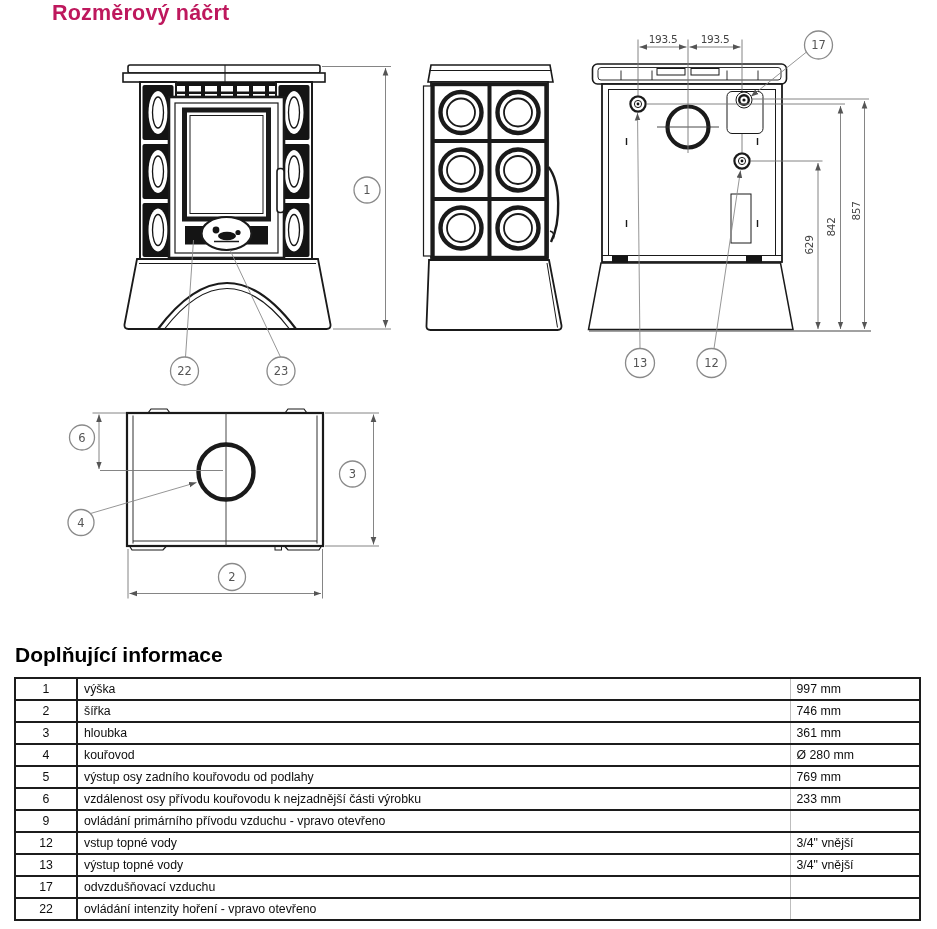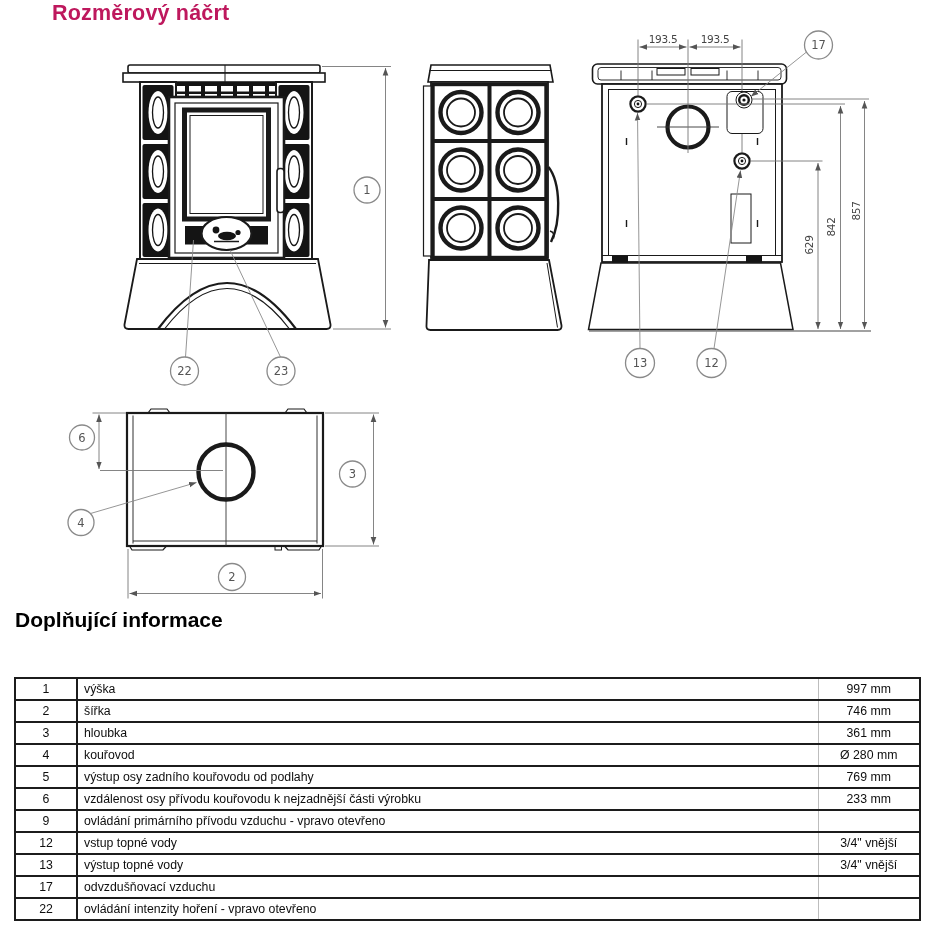--- a/index.html
+++ b/index.html
@@ -6,40 +6,40 @@
   html,body { background:#fff; }
   body {
     width:937px; height:929px; position:relative; overflow:hidden;
     font-family:"Liberation Sans", sans-serif; color:#111;
   }
   .page-title {
     position:absolute; left:15px; top:1px;
     font-size:21.5px; font-weight:700; color:#be185d; letter-spacing:0.2px;margin-left:37px;
   }
   .section-title {
-    position:absolute; left:15px; top:608px;
+    position:absolute; left:15px; top:643px;
     font-size:21px; font-weight:700; color:#000;
   }
   svg.drawing { position:absolute; left:0; top:0; }
   svg text { font-family:"DejaVu Sans", sans-serif; }
   .dimlbl { font-size:10.5px; fill:#444; letter-spacing:-0.3px; }
   .callout { font-size:11.5px; fill:#555; }
   table.info {
     position:absolute; left:14px; top:677px; width:907px;
     border-collapse:collapse; table-layout:fixed;
     font-size:12.3px; color:#0e0e0e;
     border:2px solid #1c1c1c;
   }
   table.info td {
     height:20.3px; line-height:20px; padding:0 6px;
     border-top:2px solid #1c1c1c; border-bottom:2px solid #1c1c1c;
     white-space:nowrap; overflow:hidden;
   }
   td.num { width:62px; text-align:center; border-right:2px solid #1c1c1c; }
-  td.val { width:102px; text-align:center; border-left:1px solid #bdbdbd; }
+  td.val { width:130px; text-align:left; border-left:1px solid #bdbdbd; }
 </style>
 </head>
 <body>
 
 <h1 class="page-title">Rozměrový náčrt</h1>
 
 <svg class="drawing" width="937" height="632" viewBox="0 0 937 632">
   <defs>
     <marker id="arrE" markerUnits="userSpaceOnUse" markerWidth="11" markerHeight="8" viewBox="0 -4 11 8" refX="7.5" refY="0" orient="auto">
       <path d="M0,-2.8 L7.5,0 L0,2.8 Z" fill="#555"></path>

